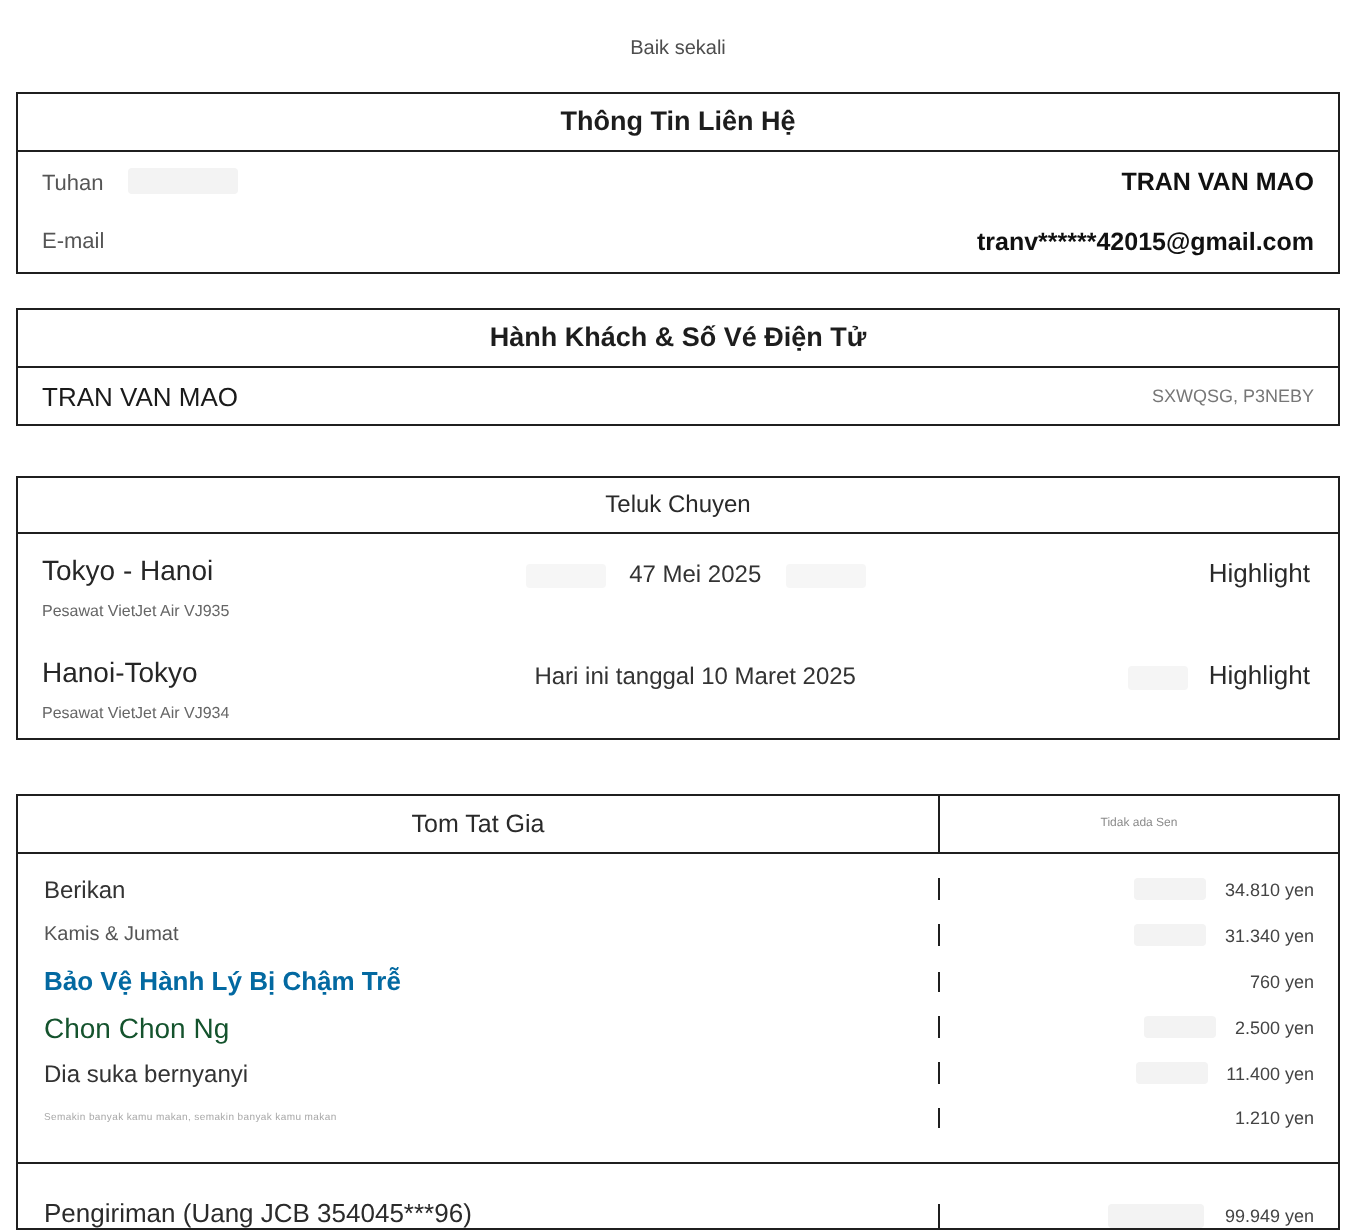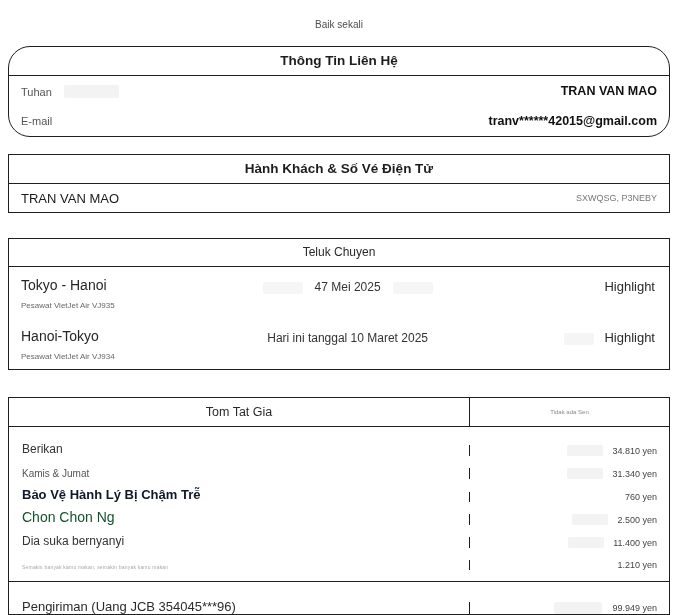--- a/index.html
+++ b/index.html
@@ -38,21 +38,21 @@
   .kv-label { font-size: 11px; color: #555; }
   .kv-value { font-size: 12.5px; font-weight: bold; color: #111; }
   .blur { display: inline-block; background: #f3f3f3; border-radius: 2px; vertical-align: middle; }
   .blur-tuhan { width: 55px; height: 13px; margin-left: 12px; }
   .blur-amount { width: 36px; height: 11px; margin-right: 9px; }
   .blur-wide { width: 48px; height: 12px; margin-right: 10px; }
   .blur-flank { width: 40px; height: 12px; margin: 0 12px; background: #f6f6f6; }
   .blur-hl { width: 30px; height: 12px; margin-right: 10px; background: #f5f5f5; }
 
   #card-passenger { margin-top: 17px; }
-  #card-contact { margin-top: 13px; border-radius: 22px; }
+  #card-contact { margin-top: 13px; }
   .pax-row {
     display: flex; justify-content: space-between; align-items: center;
     padding: 0 12px; height: 28px;
   }
   .pax-name { font-size: 13px; color: #1a1a1a; }
   .pax-codes { font-size: 9px; color: #777; }
 
   #card-flights { margin-top: 25px; }
   .flight-row {
     display: grid;
@@ -67,30 +67,30 @@
 
   #card-prices { margin-top: 27px; }
   .table-header { display: flex; border-bottom: 1.5px solid #1f1f1f; }
   .th-left { flex: 1; text-align: center; font-size: 12.5px; color: #2a2a2a; padding: 7px 0; }
   .th-right {
     width: 200px; border-left: 1.5px solid #1f1f1f;
     display: flex; align-items: center; justify-content: center;
     font-size: 6px; color: #8a8a8a;
   }
   .t-body { padding-top: 6px; }
-  .t-row { display: flex; align-items: flex-end; }
+  .t-row { display: flex; align-items: center; }
   .t-label { flex: 1; padding-left: 13px; display: flex; align-items: center; }
   .t-amount {
     width: 200px; border-left: 1.5px solid #1f1f1f;
     display: flex; align-items: center; justify-content: flex-end;
     padding-right: 12px; font-size: 9px; color: #444; white-space: nowrap;
   }
   .r-normal { height: 23px; } .r-normal .t-label { font-size: 12px; color: #333; }
   .r-small  { height: 23px; } .r-small  .t-label { font-size: 10px; color: #555; }
-  .r-bold   { height: 23px; } .r-bold   .t-label { font-size: 13px; font-weight: bold; color: #0f172a; }
+  .r-bold   { height: 23px; } .r-bold   .t-label { font-size: 13px; font-weight: bold; color: #0369a1; }
   .r-large  { height: 23px; } .r-large  .t-label { font-size: 14px; color: #14532d; }
   .r-tiny   { height: 22px; } .r-tiny   .t-label { font-size: 5px; color: #a8a8a8; letter-spacing: 0.2px; }
   .r-spacer { height: 11px; }
   .t-total {
     display: flex; align-items: flex-end; height: 33px;
     border-top: 1.5px solid #1f1f1f;
   }
   .t-total .t-label { font-size: 13px; color: #2b2b2b; }
 </style>
 </head>

